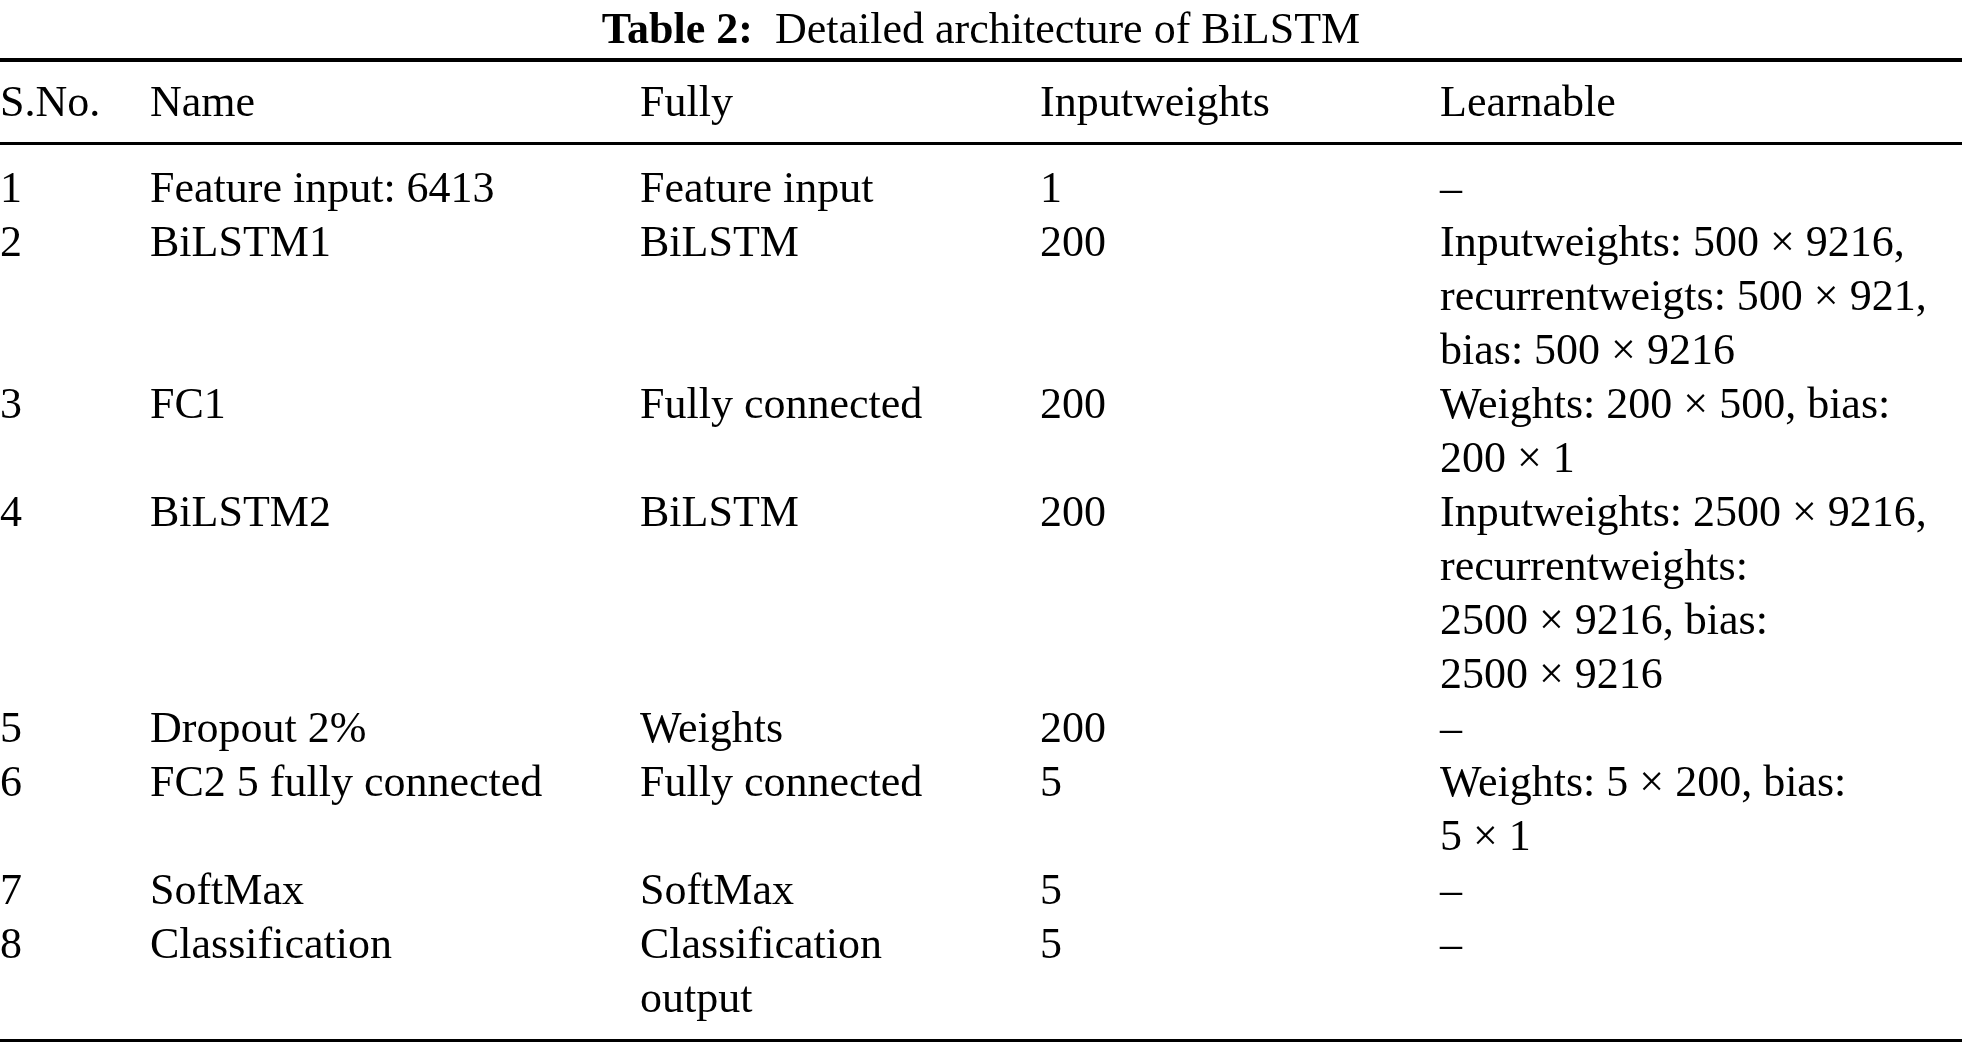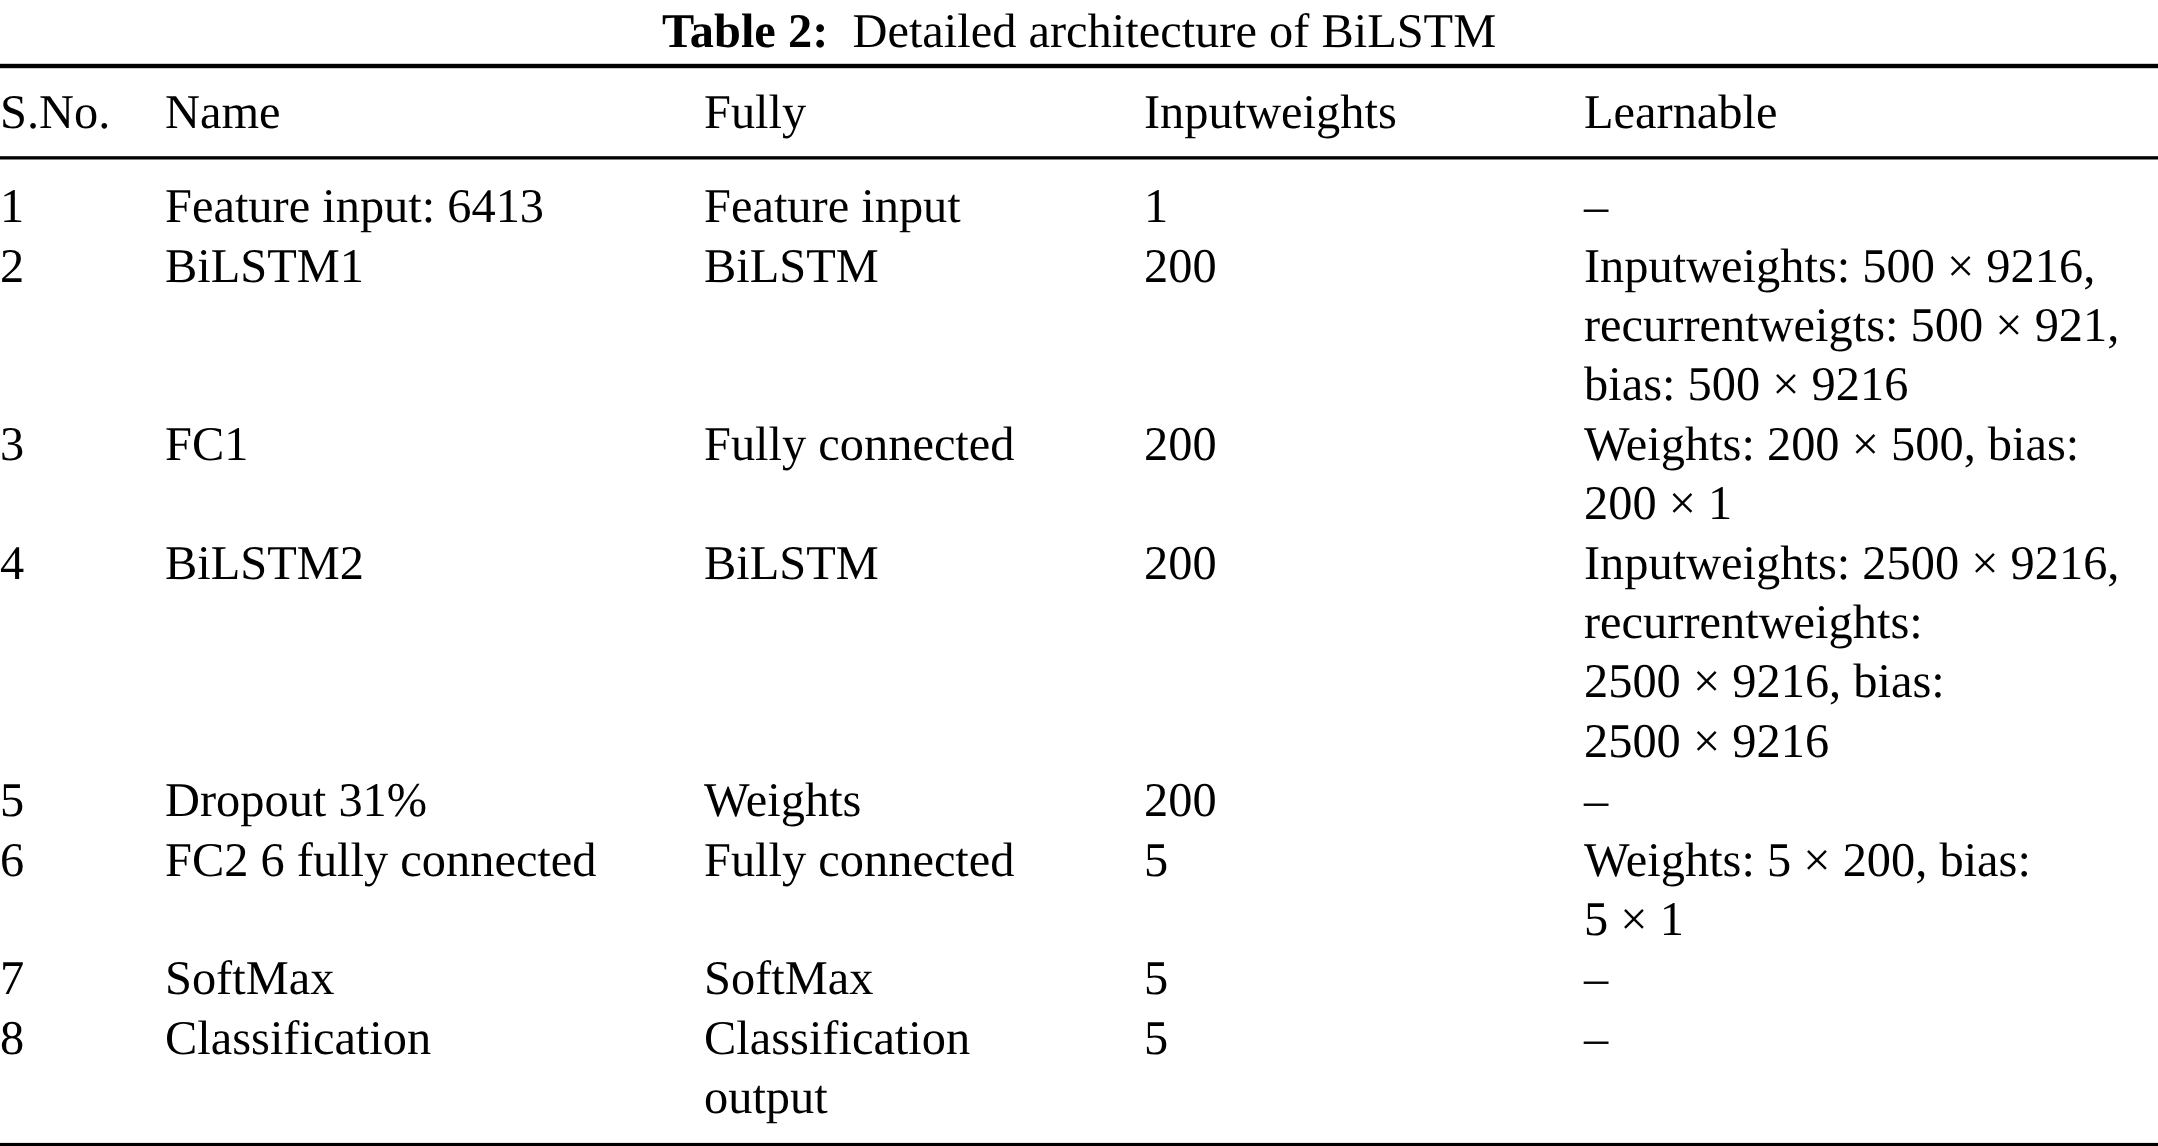--- a/index.html
+++ b/index.html
@@ -110,28 +110,28 @@
         <td>BiLSTM2</td>
         <td>BiLSTM</td>
         <td>200</td>
         <td>Inputweights: 2500 × 9216,
 recurrentweights:
 2500 × 9216, bias:
 2500 × 9216</td>
       </tr>
       <tr>
         <td>5</td>
-        <td>Dropout 31%</td>
+        <td>Dropout 2%</td>
         <td>Weights</td>
         <td>200</td>
         <td>–</td>
       </tr>
       <tr>
         <td>6</td>
-        <td>FC2 6 fully connected</td>
+        <td>FC2 5 fully connected</td>
         <td>Fully connected</td>
         <td>5</td>
         <td>Weights: 5 × 200, bias:
 5 × 1</td>
       </tr>
       <tr>
         <td>7</td>
         <td>SoftMax</td>
         <td>SoftMax</td>
         <td>5</td>

